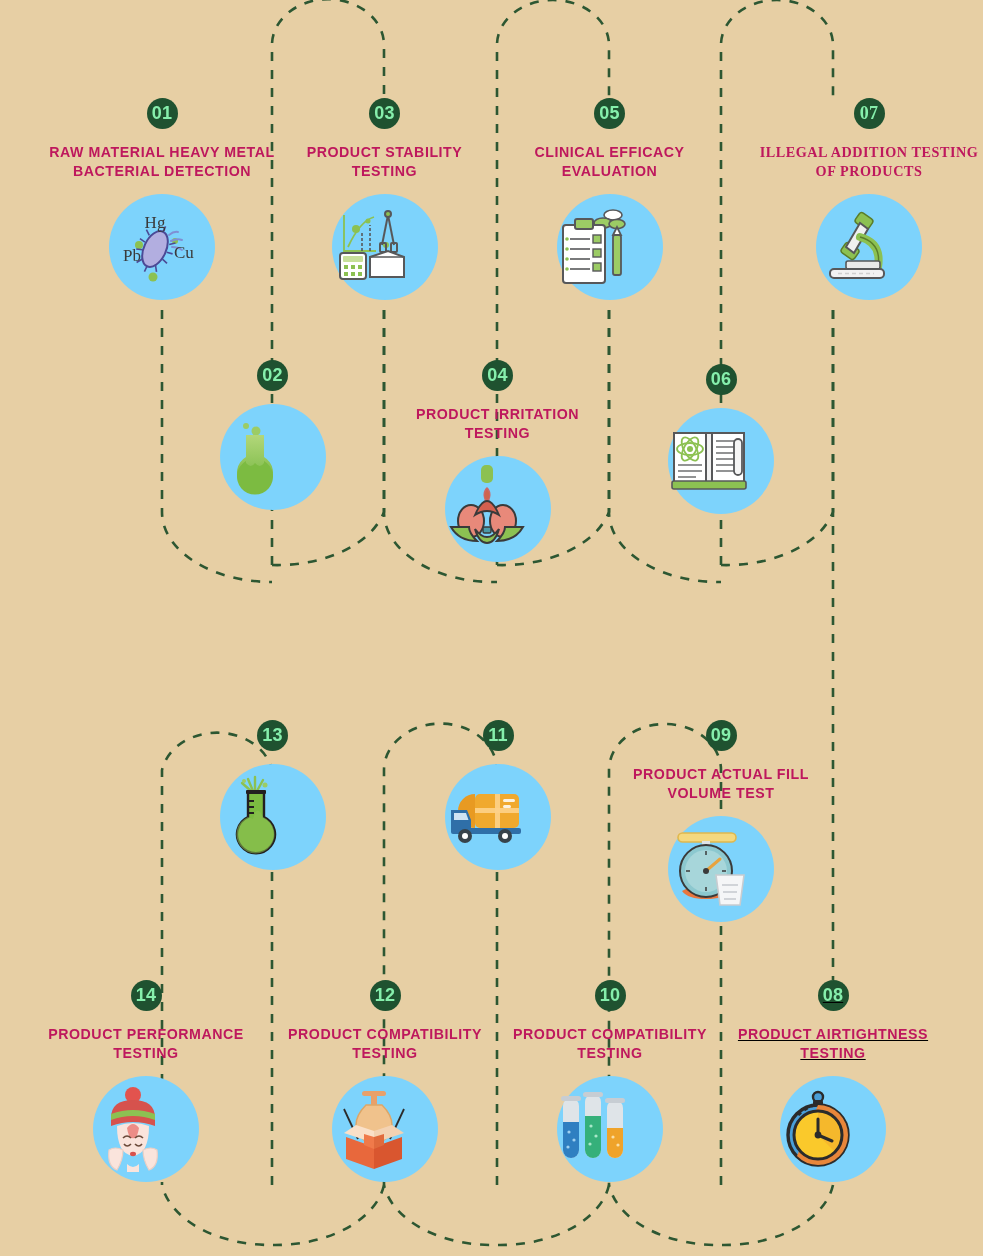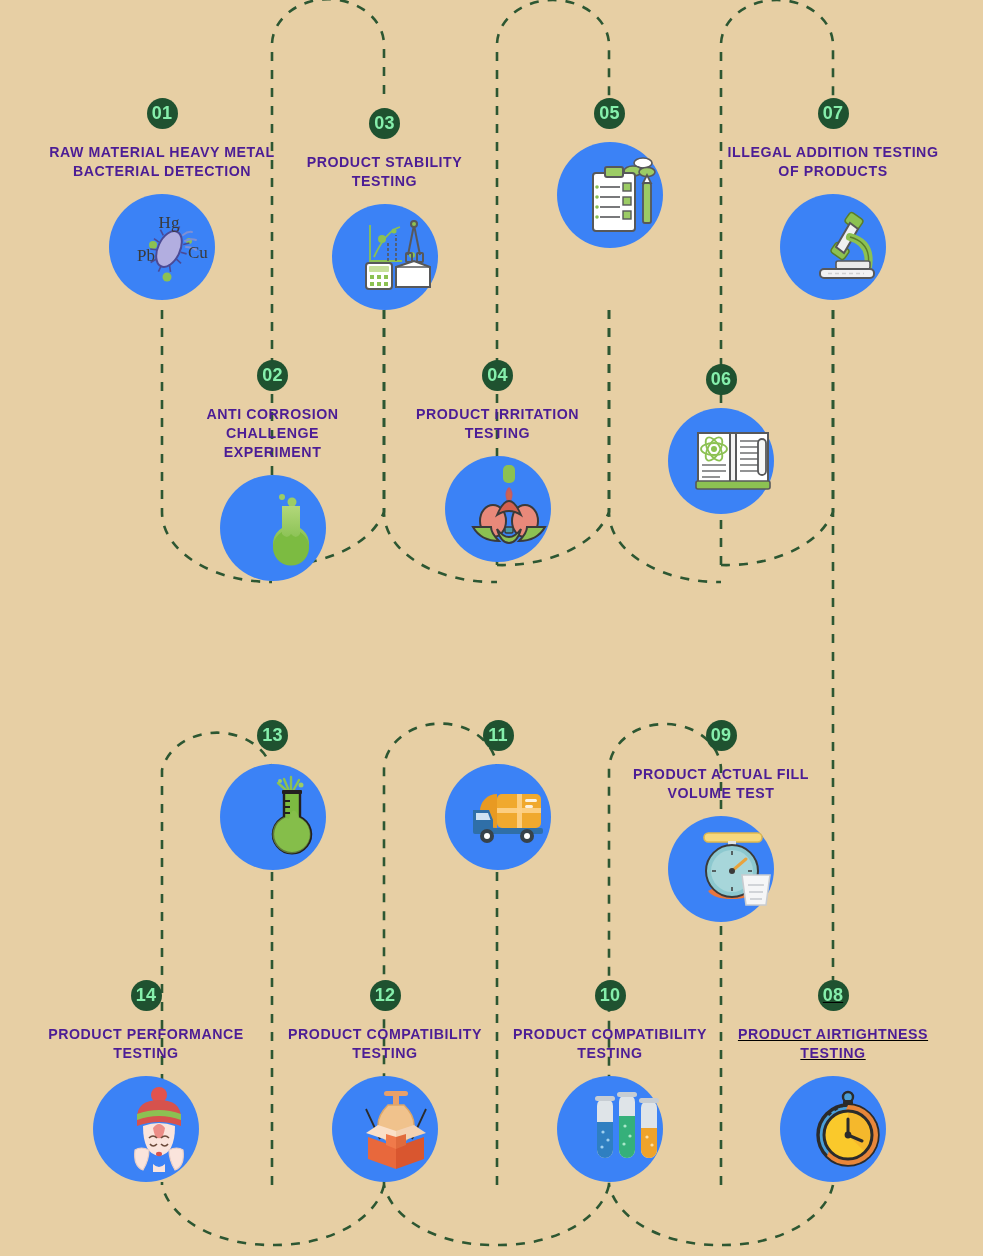--- a/index.html
+++ b/index.html
@@ -20,33 +20,33 @@
     background:#1f5230;
     color:#86efac;
     font-size:18px;font-weight:bold;
     line-height:31px;
     margin:0 auto;
     letter-spacing:.2px;
     position:relative;
   }
   .label{
     margin-top:14px;
-    color:#4c1d95;
+    color:#be185d;
     font-size:14.2px;
     font-weight:bold;
     letter-spacing:.55px;
     line-height:19px;
     text-transform:uppercase;
     white-space:pre-line;
   }
   .iconwrap{
     margin:13px auto 0;
     width:106px;height:106px;border-radius:50%;
-    background:#3b82f6;
-    display:flex;align-items:center;justify-content:flex-end;
+    background:#7dd3fc;
+    display:flex;align-items:center;justify-content:flex-start;
     position:relative;
   }
   .iconwrap svg{display:block;}
 </style>
 </head>
 <body>
 
 <div id="stage">
 
   <svg id="paths" viewBox="0 0 983 1256">
@@ -113,21 +113,21 @@
             <path d="M62,40 q6,-3 11,-1"></path>
             <path d="M63,46 q6,0 10,3"></path>
         </g>
         <text x="46" y="27" font-family="'Liberation Serif',serif" font-size="17" fill="#3a3a3a" text-anchor="middle">Hg</text>
         <text x="14" y="60" font-family="'Liberation Serif',serif" font-size="17" fill="#3a3a3a">Pb</text>
         <text x="65" y="57" font-family="'Liberation Serif',serif" font-size="17" fill="#3a3a3a">Cu</text>
       </svg>
     </div>
   </div>
 
-  <div class="node" style="left:272px; top:108px; width:225px;">
+  <div class="node" style="left:272px; top:98px; width:225px;">
     <div class="badge">03</div>
     <div class="label">PRODUCT STABILITY
 TESTING</div>
     <div class="iconwrap">
       <svg width="80" height="80" viewBox="0 0 80 80">
         <g stroke="#8cc152" stroke-width="1.8" fill="none">
             <path d="M12,8 L12,44 L44,44"></path>
             <path d="M16,40 q12,-26 26,-30"></path>
           </g>
         <circle cx="24" cy="22" r="4" fill="#8cc152"></circle>
@@ -159,20 +159,22 @@
         <g fill="#fff" stroke="#57585a" stroke-width="2">
             <path d="M38,50 L56,44 L72,50 L72,70 L38,70 Z"></path>
           </g>
         <path d="M38,50 L72,50" stroke="#57585a" stroke-width="1.5" fill="none"></path>
       </svg>
     </div>
   </div>
 
   <div class="node" style="left:497px; top:98px; width:225px;">
     <div class="badge">05</div>
+    <div class="label">CLINICAL EFFICACY
+EVALUATION</div>
     <div class="iconwrap">
       <svg width="76" height="80" viewBox="0 0 76 80">
         <g stroke="#8cc152" stroke-width="2" fill="none">
             <path d="M44,22 q0,-10 8,-12"></path>
           </g>
         <ellipse cx="56" cy="8" rx="9" ry="5" fill="#fff" stroke="#57585a" stroke-width="1.6"></ellipse>
         <ellipse cx="46" cy="16" rx="9" ry="5" fill="#9ccc65" stroke="#57585a" stroke-width="1.6"></ellipse>
         <ellipse cx="60" cy="17" rx="8" ry="4.5" fill="#9ccc65" stroke="#57585a" stroke-width="1.6"></ellipse>
         <rect x="6" y="18" width="42" height="58" rx="3" fill="#fff" stroke="#57585a" stroke-width="2"></rect>
         <rect x="18" y="12" width="18" height="10" rx="2" fill="#9ccc65" stroke="#57585a" stroke-width="2"></rect>
@@ -194,42 +196,40 @@
             <rect x="36" y="56" width="8" height="8"></rect>
           </g>
         <g>
             <rect x="56" y="28" width="8" height="40" rx="2" fill="#9ccc65" stroke="#57585a" stroke-width="1.8"></rect>
             <path d="M56,28 L60,20 L64,28 Z" fill="#fff" stroke="#57585a" stroke-width="1.8"></path>
           </g>
       </svg>
     </div>
   </div>
 
-  <div class="node" style="left:718px; top:98px; width:230px;">
+  <div class="node" style="left:754px; top:98px; width:230px;font-family:Liberation Serif, serif;">
     <div class="badge">07</div>
     <div class="label">ILLEGAL ADDITION TESTING
 OF PRODUCTS</div>
     <div class="iconwrap">
       <svg width="80" height="76" viewBox="0 0 80 76">
         <rect x="40" y="6" width="16" height="12" rx="3" fill="#8cc152" stroke="#5a7d2a" stroke-width="1.5" transform="rotate(35 48 12)"></rect>
         <rect x="26" y="36" width="16" height="12" rx="3" fill="#8cc152" stroke="#5a7d2a" stroke-width="1.5" transform="rotate(35 34 42)"></rect>
         <path d="M44,14 L30,38 L38,44 L52,20 Z" fill="#f0f0f0" stroke="#57585a" stroke-width="2"></path>
         <path d="M44,28 q22,6 18,30" fill="none" stroke="#8cc152" stroke-width="8" stroke-linecap="round"></path>
         <path d="M44,28 q22,6 18,30" fill="none" stroke="#5a7d2a" stroke-width="1.4"></path>
         <rect x="30" y="52" width="34" height="8" rx="2" fill="#eaeaea" stroke="#57585a" stroke-width="1.6"></rect>
         <rect x="14" y="60" width="54" height="9" rx="4" fill="#f2f2f2" stroke="#57585a" stroke-width="2"></rect>
         <line x1="22" y1="64.5" x2="58" y2="64.5" stroke="#cfcfcf" stroke-width="1.6" stroke-dasharray="4 3"></line>
       </svg>
     </div>
   </div>
 
   <div class="node" style="left:160px; top:360px; width:225px;">
     <div class="badge">02</div>
-    <div class="label">ANTI CORROSION CHALLENGE
-EXPERIMENT</div>
     <div class="iconwrap">
       <svg width="70" height="80" viewBox="0 0 70 80">
         <defs>
             <linearGradient id="gA" x1="0" y1="0" x2="0" y2="1">
               <stop offset="0" stop-color="#b2d77a"></stop>
               <stop offset="1" stop-color="#6fb33a"></stop>
             </linearGradient>
           </defs>
         <circle cx="26" cy="9" r="3" fill="#9ccc65"></circle>
           <circle cx="36" cy="14" r="4.5" fill="#9ccc65"></circle>

